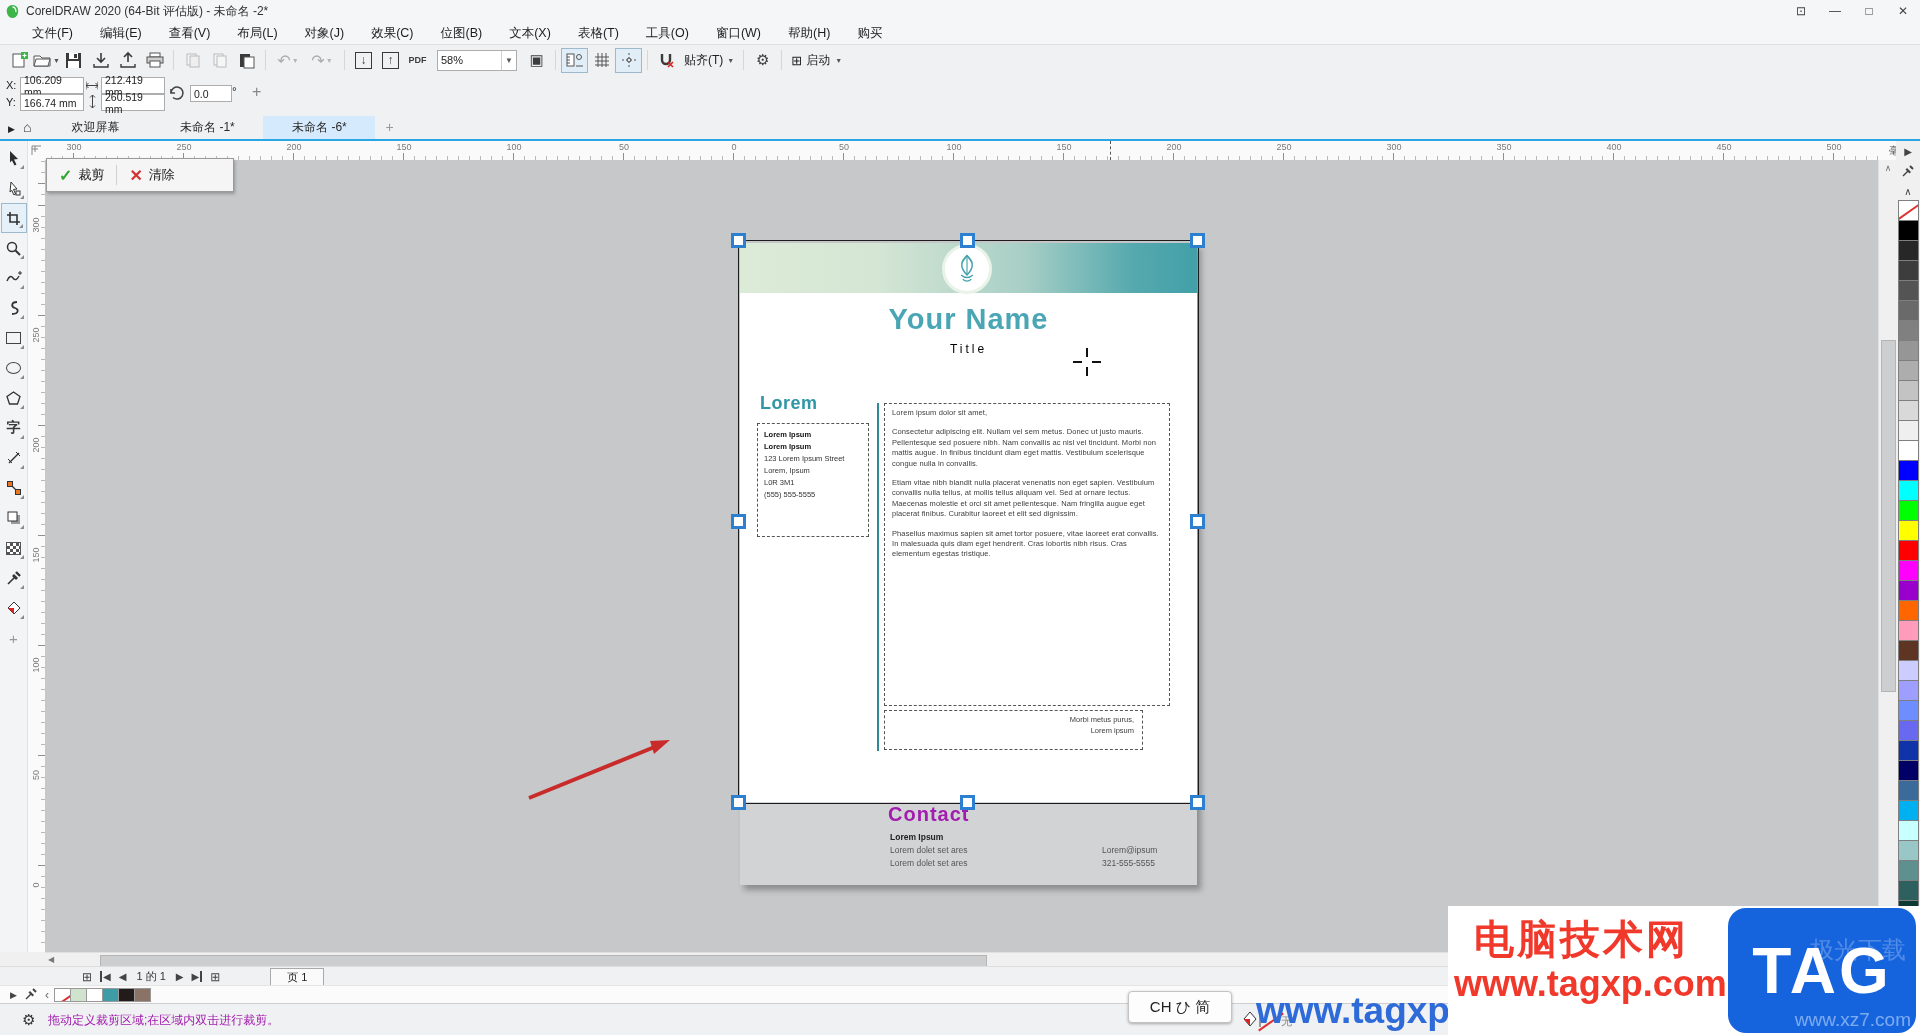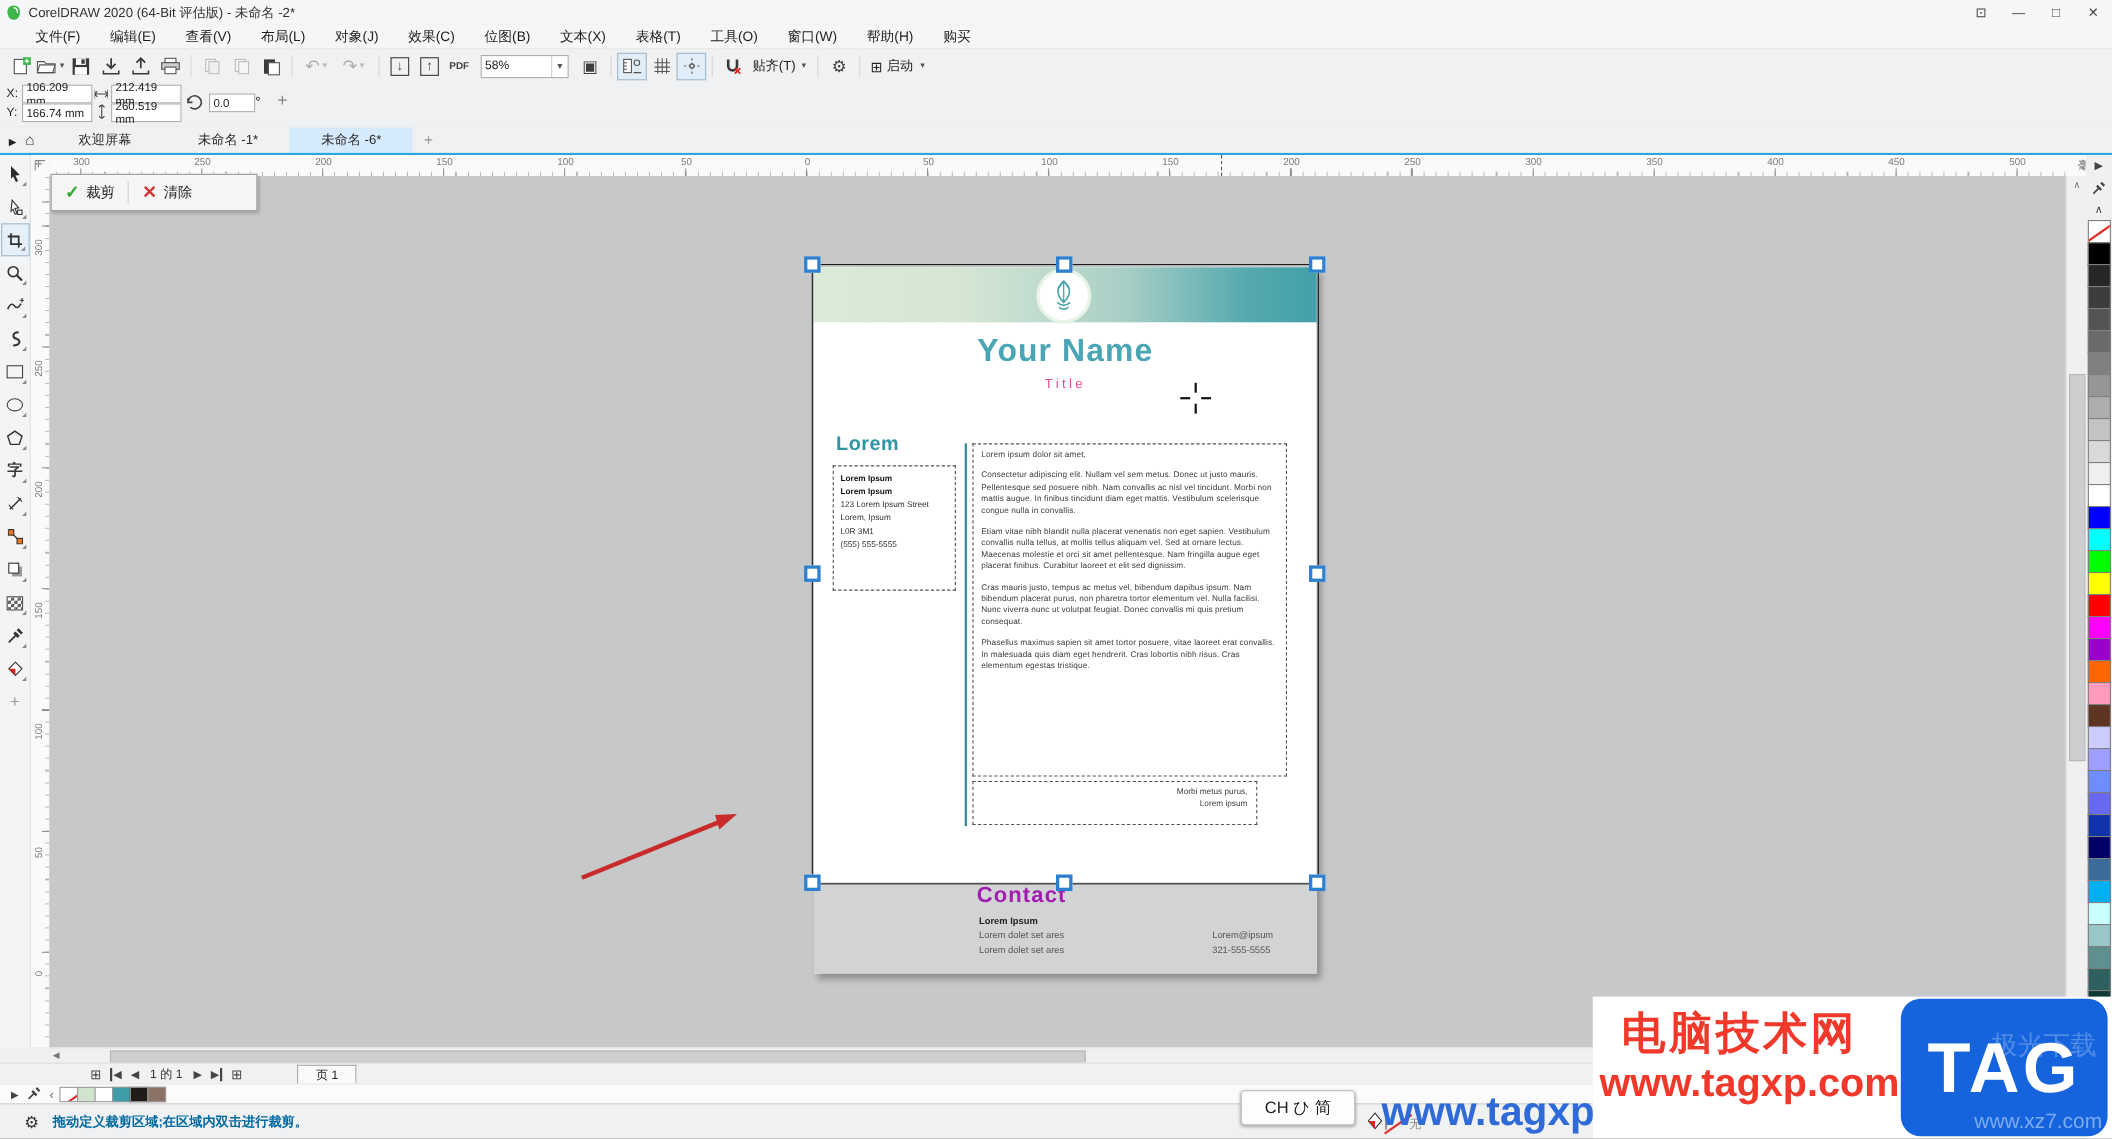--- a/index.html
+++ b/index.html
@@ -50,21 +50,21 @@
   .shape-ell{width:13px;height:10px;border:1.3px solid #444;border-radius:50%;}
   .checker{width:13px;height:11px;border:1px solid #555;background:
      linear-gradient(45deg,#555 25%,transparent 25%,transparent 75%,#555 75%),
      linear-gradient(45deg,#555 25%,#fff 25%,#fff 75%,#555 75%);background-size:6px 6px;background-position:0 0,3px 3px;}
   
   #canvas{left:45px;top:160px;width:1833px;height:792px;background:#c7c8ca;overflow:hidden;}
   #page{position:absolute;left:695px;top:83px;width:457px;height:642px;background:#fff;box-shadow:4px 5px 6px rgba(0,0,0,.3);}
   #page-header{position:absolute;left:0;top:0;width:457px;height:50px;background:linear-gradient(90deg,#dcebd8 0%,#d5e6d4 30%,#a8cfc6 62%,#55a9ae 86%,#42a0a8 100%);}
   #logo-circle{position:absolute;left:202px;top:1px;width:50px;height:50px;border-radius:50%;background:#fff;border:3px solid #e9f3e8;box-sizing:border-box;display:flex;align-items:center;justify-content:center;}
   #doc-name{position:absolute;left:0;top:60px;width:457px;text-align:center;font-size:29px;font-weight:bold;color:#4aa5b5;letter-spacing:1px;}
-  #doc-title{position:absolute;left:0;top:99px;width:457px;text-align:center;font-size:12px;letter-spacing:3px;color:#ec4899;}
+  #doc-title{position:absolute;left:0;top:99px;width:457px;text-align:center;font-size:12px;letter-spacing:3px;color:#000000;}
   #side-heading{position:absolute;left:20px;top:150px;font-size:18px;font-weight:bold;color:#2f96a5;letter-spacing:.5px;}
   #side-box{position:absolute;left:17px;top:180px;width:112px;height:114px;border:1px dashed #555;box-sizing:border-box;padding:5px 0 0 6px;}
   .side-line{font-size:7.5px;line-height:12px;color:#333;white-space:nowrap;}
   .side-line.b{font-weight:bold;color:#111;}
   #divider{position:absolute;left:137px;top:160px;width:0;height:348px;border-left:2px solid #2f8894;}
   #main-box{position:absolute;left:144px;top:160px;width:286px;height:303px;border:1px dashed #555;box-sizing:border-box;padding:4px 7px;overflow:hidden;}
   .para{font-size:7.5px;line-height:10.4px;color:#3c3c3c;margin:0 0 9px 0;letter-spacing:.1px;}
   #sig-box{position:absolute;left:144px;top:467px;width:259px;height:40px;border:1px dashed #555;box-sizing:border-box;padding:3px 8px;text-align:right;}
   .sig-line{font-size:7.5px;line-height:11px;color:#3c3c3c;}
   #dim-strip{position:absolute;left:0;top:559px;width:457px;height:83px;background:#d2d3d4;}
@@ -91,21 +91,21 @@
   #hscroll{left:45px;top:952px;width:1833px;height:14px;background:#f0f0f0;border-top:1px solid #e0e0e0;}
   #hthumb{position:absolute;left:55px;top:2px;width:885px;height:10px;background:#cdcecf;border:1px solid #b5b5b5;}
   #hscroll-corner{left:0;top:952px;width:45px;height:14px;background:#f0f0f0;}
   
   #pagenav{left:0;top:966px;width:1878px;height:19px;background:#f0f1f2;border-top:1px solid #dddddd;display:flex;align-items:center;}
   .nav-glyph{font-size:10px;color:#444;margin:0 4px;display:flex;align-items:center;}
   #page-tab{margin-left:46px;border:1px solid #aaa;border-bottom:none;background:#fafafa;font-size:11px;padding:1px 16px;color:#222;}
   #docpalette{left:0;top:985px;width:1878px;height:18px;background:#fbfbfb;border-top:1px solid #e5e5e5;display:flex;align-items:center;}
   .dswatch{width:17px;height:14px;border:1px solid #999;box-sizing:border-box;margin-left:-1px;}
   #statusbar{left:0;top:1003px;width:1920px;height:32px;background:#f0f1f2;border-top:1px solid #cfcfcf;}
-  #status-msg{position:absolute;left:48px;top:8px;font-size:12px;color:#0369a1;font-weight:bold;}
+  #status-msg{position:absolute;left:48px;top:8px;font-size:12px;color:#a21caf;}
   .statusr{position:absolute;font-size:11px;color:#8a8a8a;}
   
   #ime-pill{left:1128px;top:991px;width:102px;height:30px;background:#fdfdfd;border:1px solid #c3c3c3;border-radius:4px;box-shadow:0 1px 3px rgba(0,0,0,.3);display:flex;align-items:center;justify-content:center;font-size:15px;color:#222;z-index:55;}
   #url-overlay{left:1256px;top:990px;font-size:37px;font-weight:bold;color:#2e6bd9;z-index:56;letter-spacing:0;}
   #watermark{left:1448px;top:906px;width:472px;height:129px;background:#fff;z-index:60;}
   #wm-site{position:absolute;left:26px;top:6px;font-size:40px;font-weight:bold;color:#f0382b;letter-spacing:3px;}
   #wm-url{position:absolute;left:6px;top:57px;font-size:36px;font-weight:bold;color:#f0382b;}
   #wm-tag{position:absolute;left:280px;top:2px;width:188px;height:125px;background:#1664dd;border-radius:18px;display:flex;align-items:center;justify-content:center;}
   #wm-tag .t{font-size:64px;font-weight:bold;color:#fff;letter-spacing:3px;}
   #wm-ghost{position:absolute;right:5px;bottom:2px;font-size:19px;color:rgba(205,228,255,.55);}
@@ -486,21 +486,20 @@
         <div class="side-line">Lorem, Ipsum</div>
         <div class="side-line">L0R 3M1</div>
         <div class="side-line"></div>
         <div class="side-line">(555) 555-5555</div>
       </div>
       <div id="divider"></div>
       <div id="main-box">
         <p class="para">Lorem ipsum dolor sit amet,</p>
         <p class="para">Consectetur adipiscing elit. Nullam vel sem metus. Donec ut justo mauris. Pellentesque sed posuere nibh. Nam convallis ac nisl vel tincidunt. Morbi non mattis augue. In finibus tincidunt diam eget mattis. Vestibulum scelerisque congue nulla in convallis.</p>
         <p class="para">Etiam vitae nibh blandit nulla placerat venenatis non eget sapien. Vestibulum convallis nulla tellus, at mollis tellus aliquam vel. Sed at ornare lectus. Maecenas molestie et orci sit amet pellentesque. Nam fringilla augue eget placerat finibus. Curabitur laoreet et elit sed dignissim.</p>
-        <p class="para">Cras mauris justo, tempus ac metus vel, bibendum dapibus ipsum. Nam bibendum placerat purus, non pharetra tortor elementum vel. Nulla facilisi. Nunc viverra nunc ut volutpat feugiat. Donec convallis mi quis pretium consequat.</p>
         <p class="para">Phasellus maximus sapien sit amet tortor posuere, vitae laoreet erat convallis. In malesuada quis diam eget hendrerit. Cras lobortis nibh risus. Cras elementum egestas tristique.</p>
       </div>
       <div id="sig-box">
         <div class="sig-line">Morbi metus purus,</div>
         <div class="sig-line">Lorem ipsum</div>
       </div>
       <div id="dim-strip">
         <div id="contact-heading">Contact</div>
         <div id="contact-name">Lorem Ipsum</div>
         <div class="contact-line" style="top:43px">Lorem dolet set ares</div>

